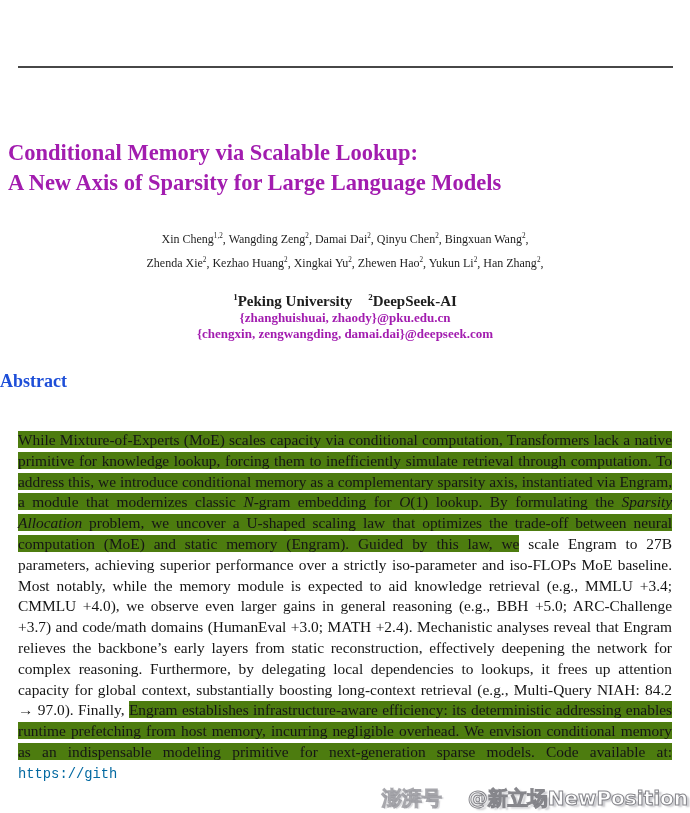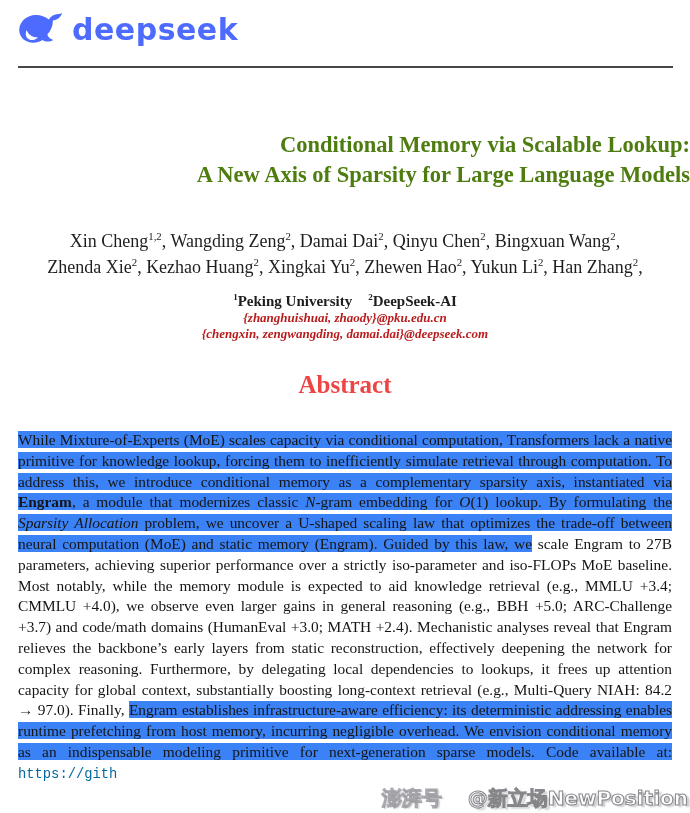--- a/index.html
+++ b/index.html
@@ -5,62 +5,53 @@
   html,body{margin:0;padding:0;background:#ffffff;}
   .page{position:relative;width:690px;height:813px;background:#ffffff;overflow:hidden;
         font-family:"Liberation Serif",serif;color:#151515;}
   
   .logo{position:absolute;left:18px;top:12px;display:flex;align-items:center;gap:7px;}
   .whale{display:inline-flex;line-height:0;}
   .wordmark{font-family:"DejaVu Sans",sans-serif;font-weight:700;font-size:30px;
             color:#4D6BFE;letter-spacing:.5px;}
   .rule{position:absolute;left:18px;right:17px;top:66px;height:2px;background:#474747;}
   
-  .title{position:absolute;top:130px;left:0;right:0;margin:0;text-align:right;
-         font-size:22.5px;line-height:29.5px;font-weight:700;color:#4d7c0f;}
+  .title{position:absolute;top:130px;left:0;right:0;margin:8px;text-align:left;
+         font-size:22.5px;line-height:29.5px;font-weight:700;color:#a21caf;}
   
   .authors{position:absolute;top:226px;left:0;right:0;text-align:center;
-           font-size:18px;line-height:21.3px;color:#1e1e1e;}
+           font-size:12px;line-height:21.3px;color:#1e1e1e;}
   sup{font-size:.6em;}
   .affil{position:absolute;top:292px;left:0;right:0;text-align:center;
          font-weight:700;font-size:15px;color:#1e1e1e;}
   .affil-item{margin:0 8px;}
   .emails{position:absolute;top:310px;left:0;right:0;text-align:center;
-          font-weight:700;font-size:13px;line-height:15.6px;color:#b91c1c;font-style:italic;}
+          font-weight:700;font-size:13px;line-height:15.6px;color:#a21caf;}
   
-  .abs-heading{position:absolute;top:371px;left:0;right:0;margin:0;text-align:center;
-               font-size:25px;font-weight:700;color:#ef4444;}
+  .abs-heading{position:absolute;top:371px;left:0;right:0;margin:0;text-align:left;
+               font-size:18px;font-weight:700;color:#1d4ed8;}
   .abs-body{position:absolute;top:430px;left:18px;right:18px;text-align:justify;
             font-size:15.4px;line-height:20.8px;color:#151515;}
-  .hl{background:#3b82f6;}
-  .b{font-weight:700;}
+  .hl{background:#4d7c0f;}
+  .b{font-weight:400;}
   .i{font-style:italic;}
   .url{font-family:"Liberation Mono",monospace;color:#0369a1;font-size:13.8px;text-decoration:none;}
   
   .watermark{position:absolute;right:2px;bottom:2px;z-index:5;white-space:nowrap;
              font-family:"DejaVu Sans",sans-serif;font-weight:700;font-size:20px;line-height:26px;}
   .wm-ghost{color:rgba(255,255,255,.45);-webkit-text-stroke:1px rgba(110,110,118,.6);
             text-shadow:2px 1px 1px rgba(140,140,148,.35);margin-right:19px;}
   .wm-main{color:rgba(255,255,255,.92);-webkit-text-stroke:1px rgba(95,95,102,.75);
            text-shadow:3px 2px 2px rgba(120,120,130,.4);text-align:right;}
 </style>
 </head>
 <body>
 
 <div class="page">
 
-  <div class="logo">
-    <span class="whale">
-      <svg width="47" height="35" viewBox="0 0 64 48" aria-hidden="true">
-        <path fill="#4D6BFE" d="M60.5 1.2c-2.3 5.8-6.8 9.5-12.9 10.6.1 7.4-2.7 14-7.6 19.1 1.3 3.8 4 6.3 8 7.4-4.9 2.9-10.1 2.9-14.7.1-6.3 4-14 4.9-20.9 2C5 37.6.6 30.4 1.6 22.6 2.8 12.9 11.4 5.1 22.2 4.2c7.5-.6 14.3 1.5 19.8 6 2.8-4.7 7.5-7.4 13.2-7.5 1.8 0 3.6-.5 5.3-1.5z"></path>
-        <path fill="#ffffff" d="M11.6 24.6c2.2 6.6 8.4 10.6 15.4 10-2.9 3.9-8.2 5-12.4 2.7-4-2.2-5.3-7.6-3-12.7z"></path>
-      </svg>
-    </span>
-    <span class="wordmark">deepseek</span>
-  </div>
 
   <div class="rule"></div>
 
   <h1 class="title">
     <span>Conditional Memory via Scalable Lookup:</span><br>
     <span>A New Axis of Sparsity for Large Language Models</span>
   </h1>
 
   <div class="authors" id="authors">
       <div><span>Xin Cheng<sup>1,2</sup></span>, <span>Wangding Zeng<sup>2</sup></span>, <span>Damai Dai<sup>2</sup></span>, <span>Qinyu Chen<sup>2</sup></span>, <span>Bingxuan Wang<sup>2</sup></span>,</div>

